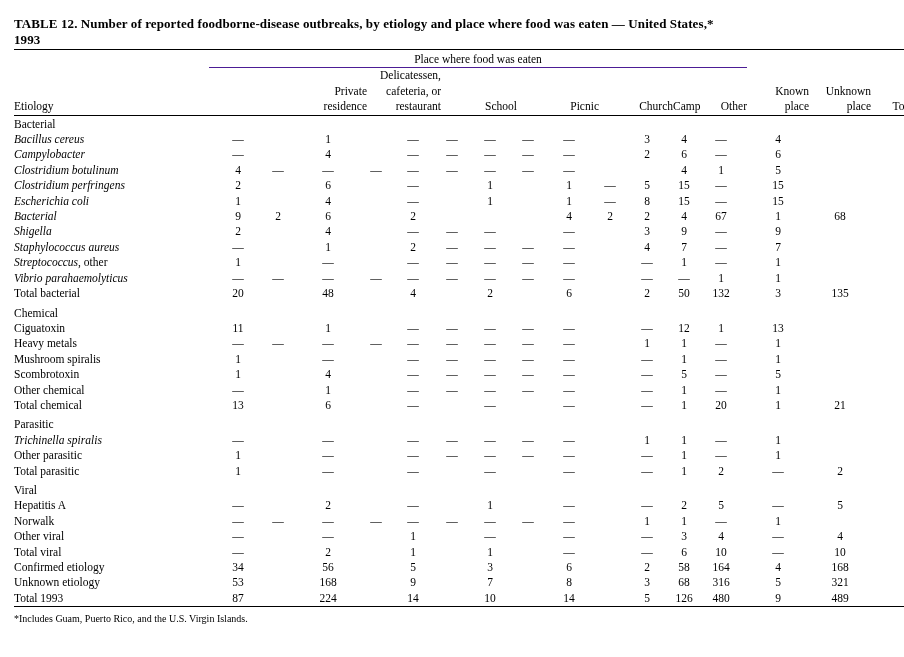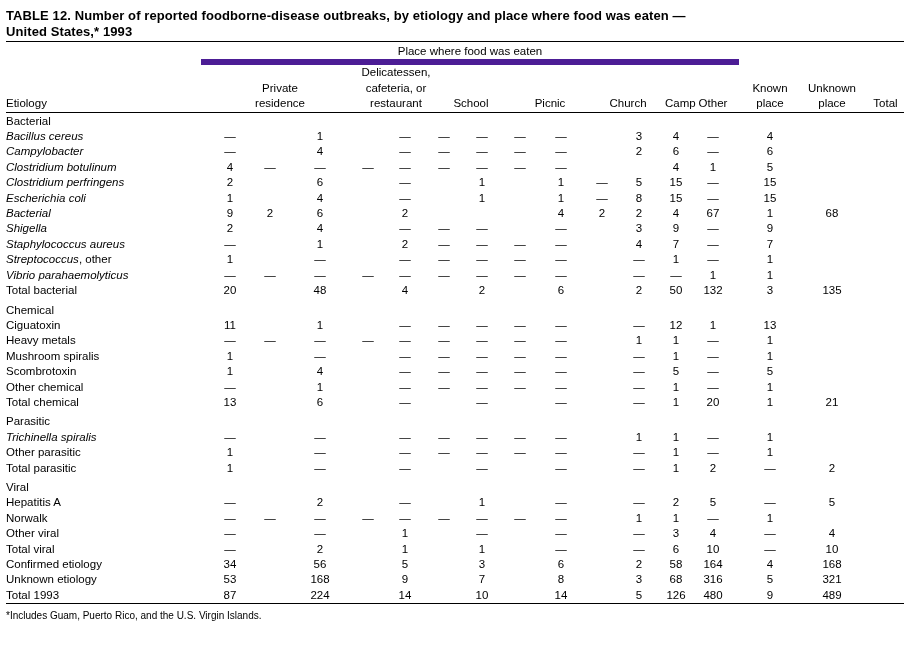--- a/index.html
+++ b/index.html
@@ -7,22 +7,23 @@
     width:904px;height:657px;
     background:#ffffff;
     font-family:"Liberation Sans", sans-serif;
     font-size:11.5px;
     color:#000000;
     overflow:hidden;
   }
   .page{
     position:relative;
     width:732px;height:657px;
-    padding:4px;
+    padding:12px;
     box-sizing:border-box;
+    font-family:Liberation Serif, serif;
   }
   .title{
     font-weight:bold;
     font-size:13px;
     line-height:15.5px;
     padding:4px 2px 2px 2px;
     letter-spacing:0.1px;
   }
   table.main{
     border-collapse:collapse;
@@ -38,24 +39,24 @@
     line-height:15.4px;
   }
   .rule-top td{border-top:1.5px solid #000;height:2px;font-size:0;line-height:0;}
   .rule-thin td{border-top:1px solid #000;height:1px;font-size:0;line-height:0;}
   .grouphdr{
     text-align:center;
     font-size:11.5px;
     padding-bottom:1px;
   }
   .underline-cell{
-    border-bottom:6px solid #4c1d95;
+    border-bottom:1px solid #4c1d95;
   }
   .colhdr{
-    text-align:center;
+    text-align:right;
     font-size:11px;
     line-height:12.6px;
     padding-bottom:2px;
   }
   .etiol-hdr{
     text-align:left;
     font-size:11.5px;
     padding-bottom:2px;
   }
   td.num{text-align:center;}

